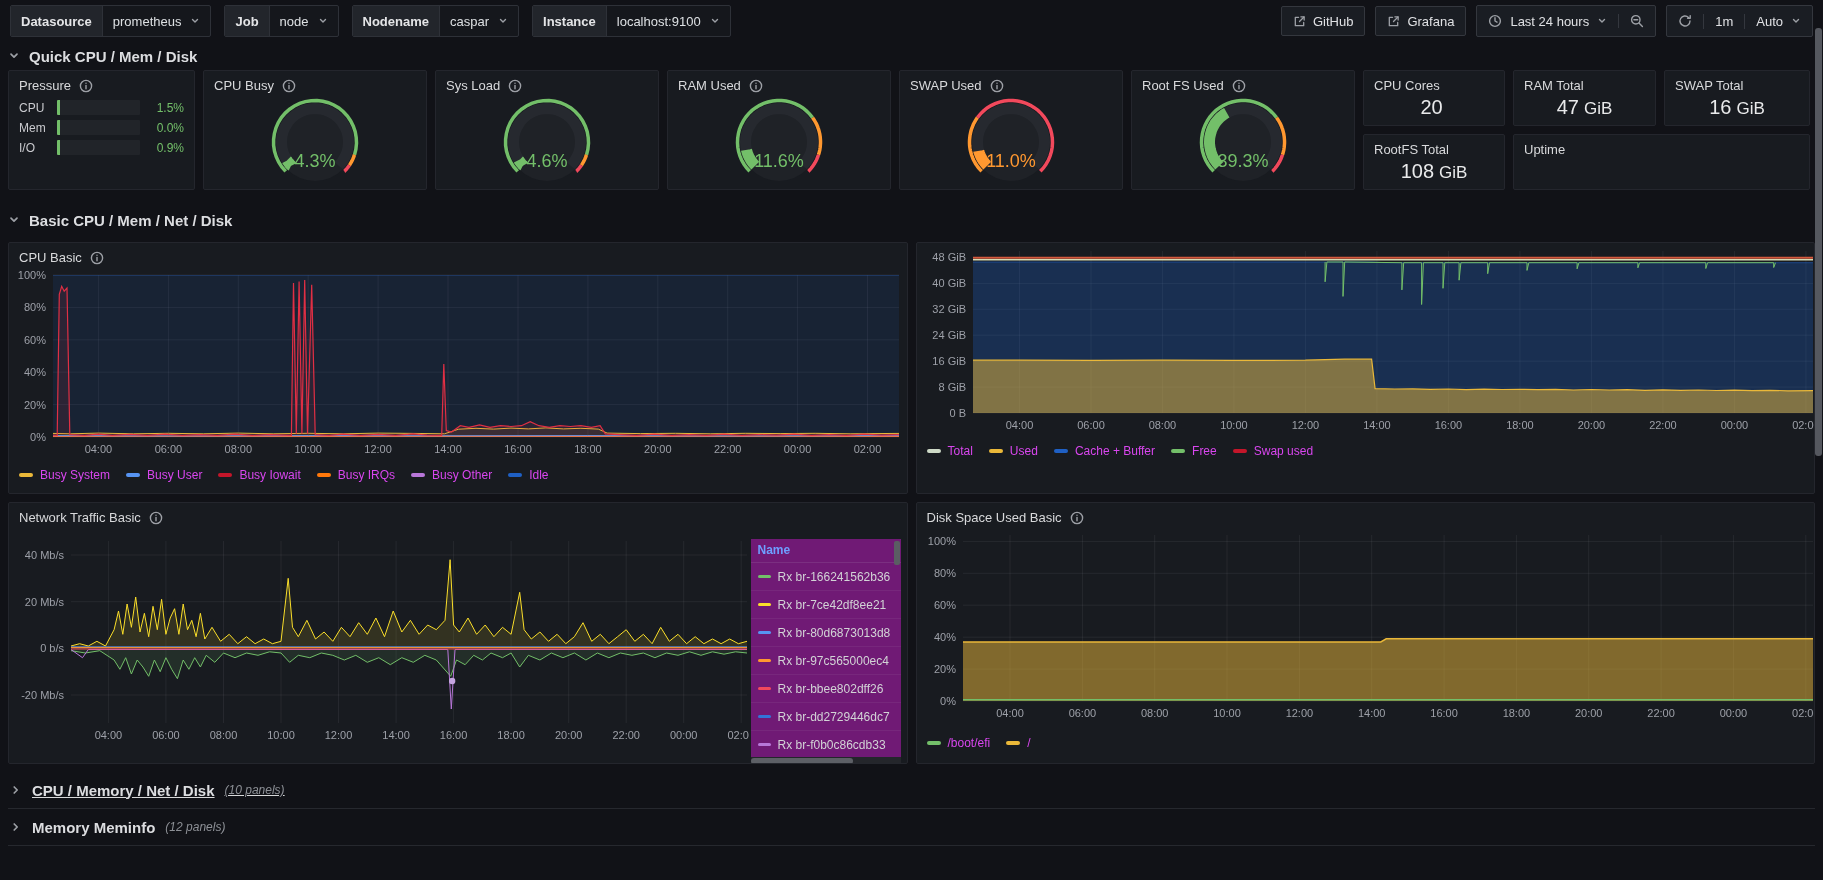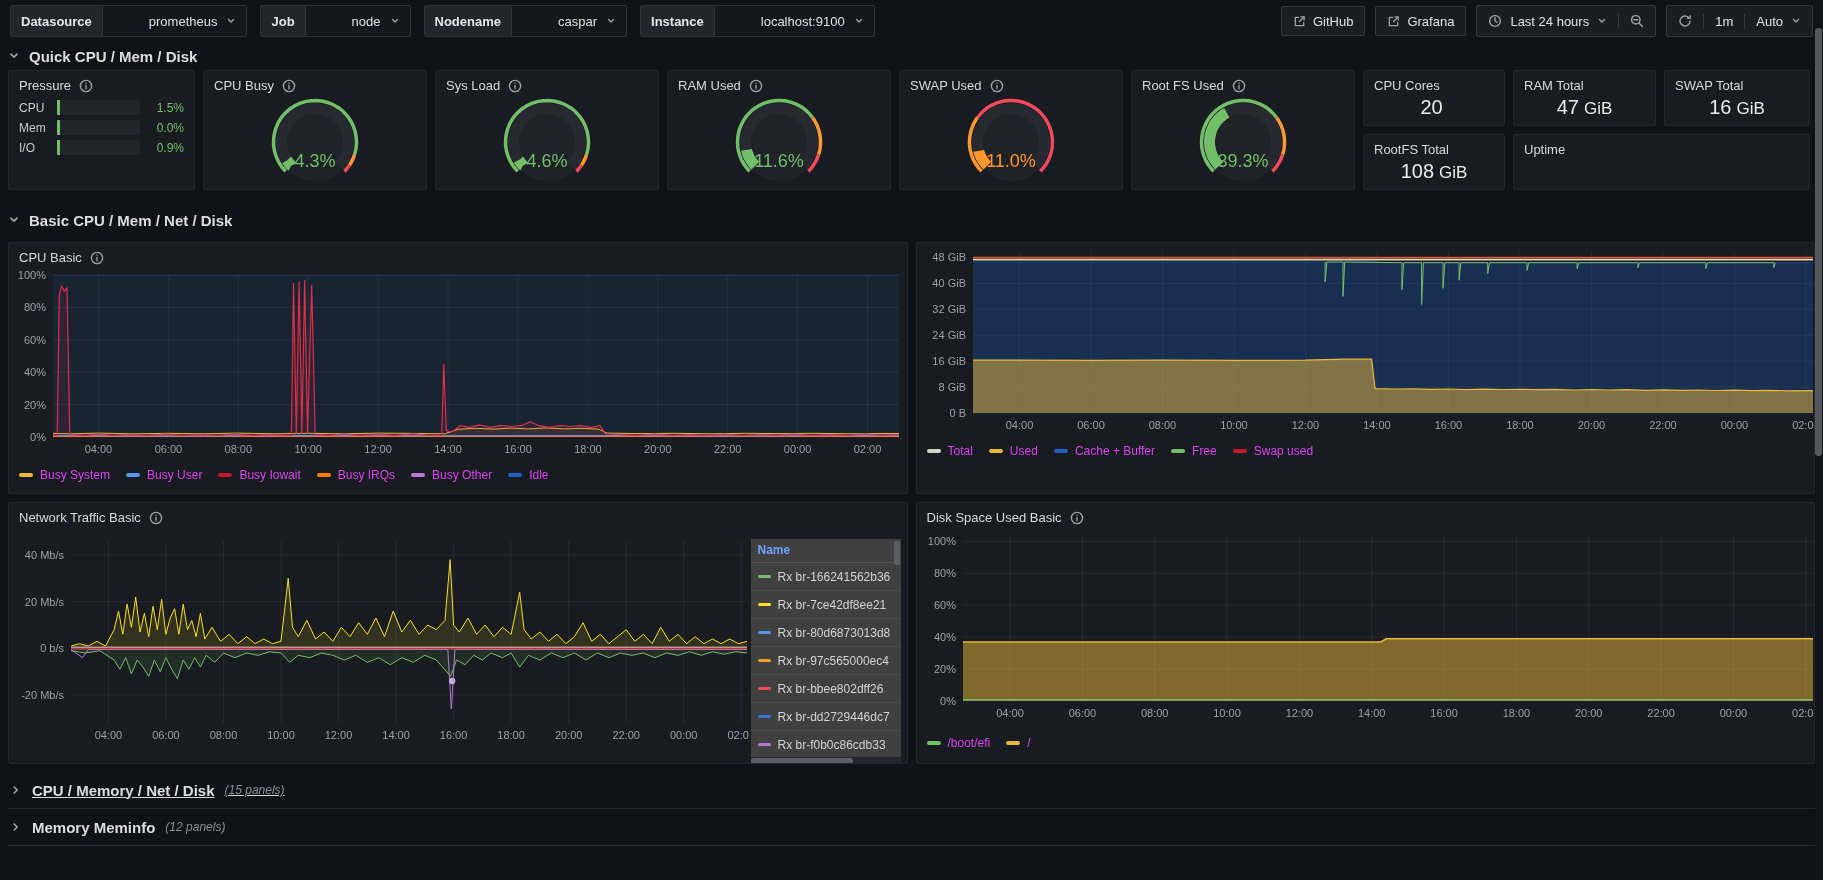--- a/index.html
+++ b/index.html
@@ -2,21 +2,21 @@
 <html><head>
 <meta charset="utf-8">
 <style>
   html,body{margin:0;padding:0;}
   body{width:1823px;height:880px;overflow:hidden;background:#111217;
        font-family:"Liberation Sans","DejaVu Sans",sans-serif;color:#d8d9da;}
   .icon{stroke:#9da0a6;fill:none;stroke-width:1.4;stroke-linecap:round;stroke-linejoin:round;flex:none;}
   
   .toolbar{height:42px;display:flex;align-items:center;justify-content:space-between;padding:0 10px;}
   .var-groups{display:flex;gap:13px;}
-  .vgroup{display:flex;height:30px;border:1px solid #2e3138;border-radius:2px;overflow:hidden;background:#15171c;gap:36px;}
+  .vgroup{display:flex;height:30px;border:1px solid #2e3138;border-radius:2px;overflow:hidden;background:#15171c;}
   .vlabel{display:flex;align-items:center;padding:0 10px;background:#22252b;font-size:13px;font-weight:600;color:#e4e5e7;border-right:1px solid #2e3138;}
   .vvalue{display:flex;align-items:center;gap:9px;padding:0 10px;font-size:13px;color:#dde0e3;cursor:pointer;}
   .toolbar-right{display:flex;gap:10px;align-items:center;}
   .tbtn{display:flex;align-items:center;gap:7px;height:30px;padding:0 11px;border:1px solid #34373e;border-radius:2px;background:#1a1d23;color:#e0e1e4;font-size:13px;font-weight:500;cursor:pointer;}
   .tgroup{display:flex;height:30px;border:1px solid #34373e;border-radius:2px;background:#1a1d23;align-items:center;}
   .tseg{display:flex;align-items:center;gap:8px;padding:0 11px;font-size:13px;font-weight:500;color:#e0e1e4;border-left:1px solid #34373e;cursor:pointer;}
   .tseg:first-child{border-left:none;}
   
   .row-header{display:flex;align-items:center;gap:9px;height:28px;padding:0 8px;cursor:pointer;}
   .row-title{font-size:15px;font-weight:700;color:#dcdde0;}
@@ -44,21 +44,21 @@
   .r2 .panel{height:252px;}
   .r3 .panel{height:262px;}
   .chart{position:relative;}
   .c-r2{height:196px;}
   .c-net{height:230px;width:calc(100% - 158px);}
   .c-disk{height:204px;}
   .legend{list-style:none;display:flex;gap:16px;padding:5px 10px;margin:0;font-size:12px;color:#d946ef;align-items:center;flex-wrap:wrap;}
   .legend li{display:flex;align-items:center;cursor:pointer;}
   .sw{display:inline-block;width:14px;height:4px;border-radius:2px;margin-right:7px;}
   
-  .net-table{position:absolute;top:36px;right:6px;width:150px;height:226px;background:#404040;overflow:hidden;}
+  .net-table{position:absolute;top:36px;right:6px;width:150px;height:226px;background:#701a75;overflow:hidden;}
   .nt-head{height:23px;line-height:23px;padding-left:7px;font-size:12px;font-weight:700;color:#6e9fff;border-bottom:1px solid rgba(204,204,220,.12);}
   .nt-row{height:27px;display:flex;align-items:center;gap:7px;padding-left:7px;border-bottom:1px solid rgba(204,204,220,.08);font-size:12px;color:#d2d3d6;cursor:pointer;}
   .nt-sw{width:13px;height:3px;border-radius:2px;flex:none;}
   .nt-vscroll{position:absolute;top:2px;right:1px;width:6px;height:24px;background:#5a5d63;border-radius:2px;}
   .nt-hscroll{position:absolute;bottom:0;left:0;right:0;height:8px;background:#24262b;}
   .nt-hthumb{width:68%;height:6px;margin:1px 0 0 0;background:#5d6066;border-radius:3px;}
   
   .page-scrollbar{position:fixed;top:0;right:1px;width:8px;height:880px;}
   .ps-thumb{position:absolute;top:28px;right:0;width:7px;height:428px;background:#55585f;border-radius:3px;}
   svg text{font-family:"Liberation Sans","DejaVu Sans",sans-serif;}
@@ -680,21 +680,21 @@
           </li>
         </ul>
     </div>
   </div>
 
   <div class="row-collapsed" style="margin-top:8px;text-decoration:underline;">
     <svg class="icon" width="12" height="12" viewBox="0 0 10 10">
         <path d="M3.5 2.5L6 5 3.5 7.5"></path>
       </svg>
     <span class="row-title">CPU / Memory / Net / Disk</span>
-    <span class="rc-count">(15 panels)</span>
+    <span class="rc-count">(10 panels)</span>
   </div>
   <div class="row-collapsed">
     <svg class="icon" width="12" height="12" viewBox="0 0 10 10">
         <path d="M3.5 2.5L6 5 3.5 7.5"></path>
       </svg>
     <span class="row-title">Memory Meminfo</span>
     <span class="rc-count">(12 panels)</span>
   </div>
 
   <div class="page-scrollbar">

